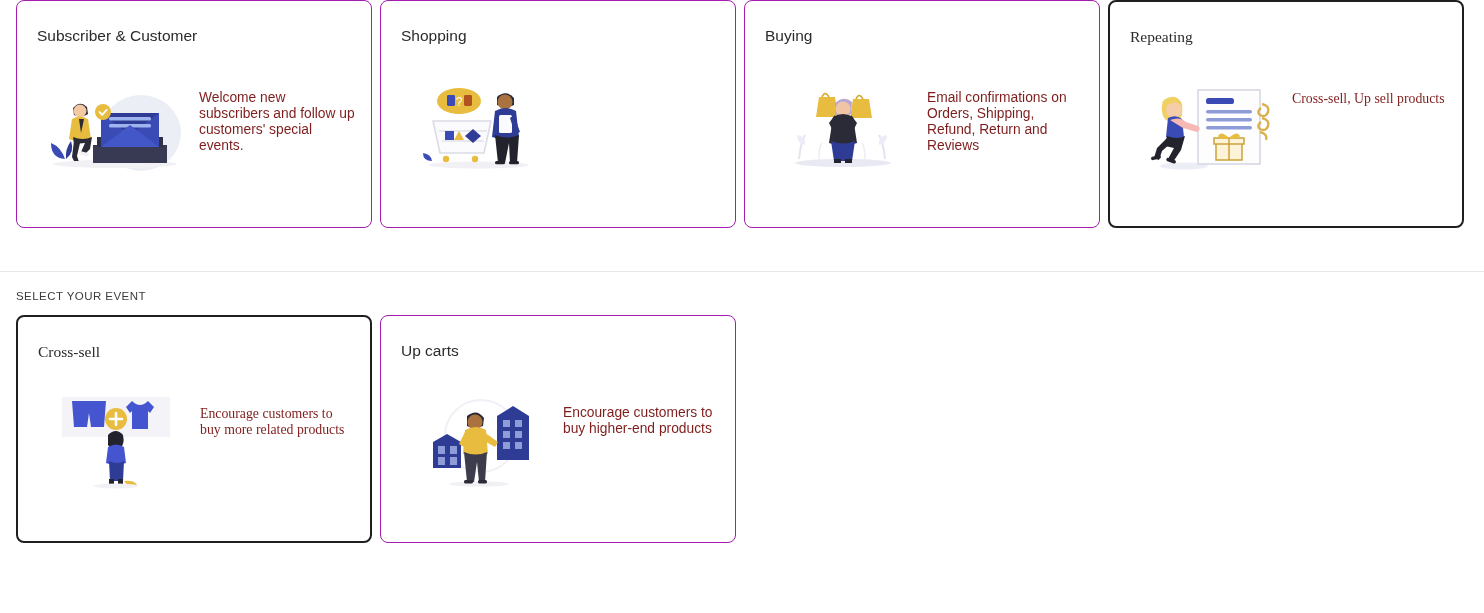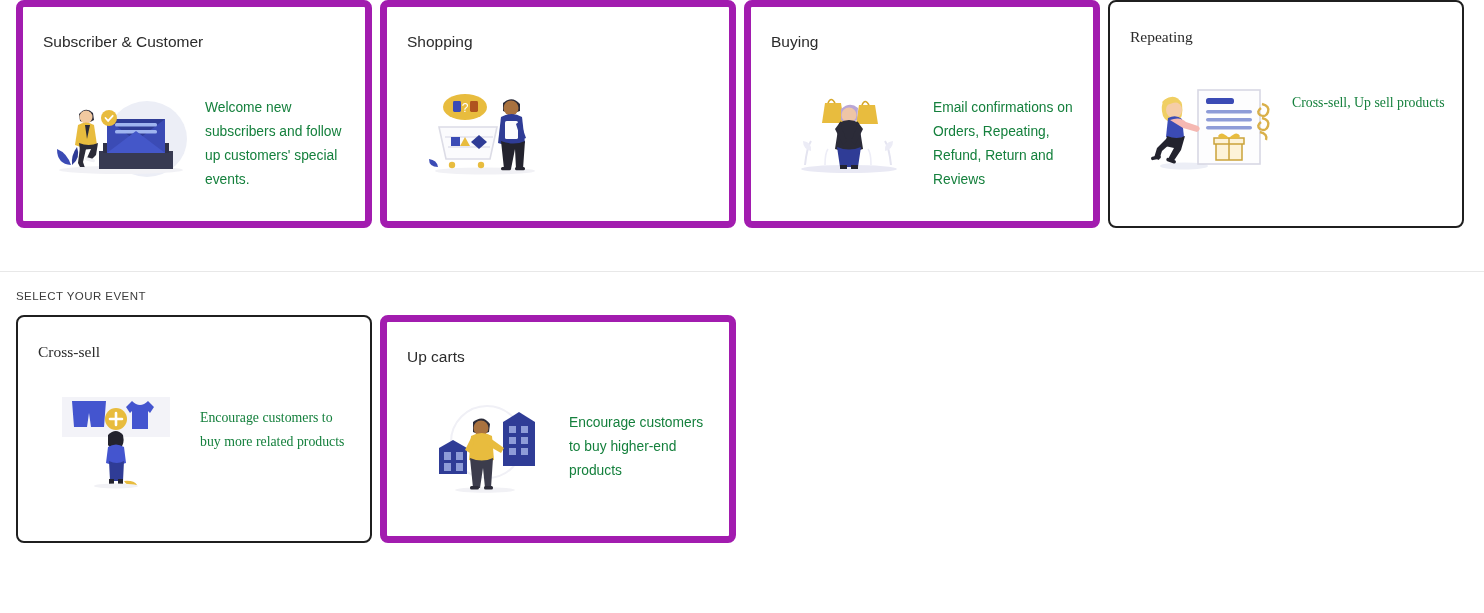--- a/index.html
+++ b/index.html
@@ -29,21 +29,21 @@
     background: #e8e8e8;
     margin-top: 43px;
   }
 
   
   .card-row { display: flex; gap: 8px; }
   .card {
     width: 356px;
     height: 228px;
     background: #ffffff;
-    border: 7px solid #a21caf;
+    border: 1px solid #a21caf;
     border-radius: 8px;
     position: relative;
     flex: 0 0 auto;
     cursor: pointer;
   }
   .card.selected {
     border: 2px solid #1f1f1f;
     font-family: Liberation Serif, serif;
   }
   .card-title {
@@ -66,22 +66,22 @@
   .card-illus {
     width: 160px;
     height: 100px;
     flex: 0 0 auto;
     display: flex;
     align-items: center;
     justify-content: center;
   }
   .card-desc {
     font-size: 13.8px;
-    line-height: 24px;
-    color: #15803d;
+    line-height: 16px;
+    color: #7f1d1d;
     padding-top: 17px;
     padding-left: 4px;
     max-width: 176px;
   }
   .card.wide .card-desc { max-width: 186px; }
   svg { display: block; }
 </style>
 </head>
 <body>
 
@@ -185,21 +185,21 @@
               <path d="M62 28 q9 -8 17 -1 l-1 12 q-8 5 -16 0 z" fill="#b9a6d6"></path>
               <circle cx="70" cy="34" r="7.5" fill="#efc5a6"></circle>
               <path d="M60 42 q10 -6 20 0 l4 26 q-14 5 -28 0 z" fill="#2b2b38"></path>
               <path d="M62 40 l-6 8 l8 16 l4 -4 l-5 -12 z" fill="#2b2b38"></path>
               <path d="M78 40 l6 8 l-8 16 l-4 -4 l5 -12 z" fill="#2b2b38"></path>
               <path d="M58 66 q12 5 24 0 l-3 20 h-18 z" fill="#2f3c96"></path>
               <path d="M61 84 h7 l0 4 h-7 z" fill="#23232e"></path>
               <path d="M72 84 h7 l0 4 h-7 z" fill="#23232e"></path>
             </svg>
           </div>
-          <div class="card-desc">Email confirmations on Orders, Repeating, Refund, Return and Reviews</div>
+          <div class="card-desc">Email confirmations on Orders, Shipping, Refund, Return and Reviews</div>
         </div>
       </div>
 
       <div class="card selected wide">
         <div class="card-title">Repeating</div>
         <div class="card-body">
           <div class="card-illus">
             <svg width="140" height="96" viewBox="0 0 140 96">
               <ellipse cx="46" cy="90" rx="24" ry="3.6" fill="#eceef6"></ellipse>
 

